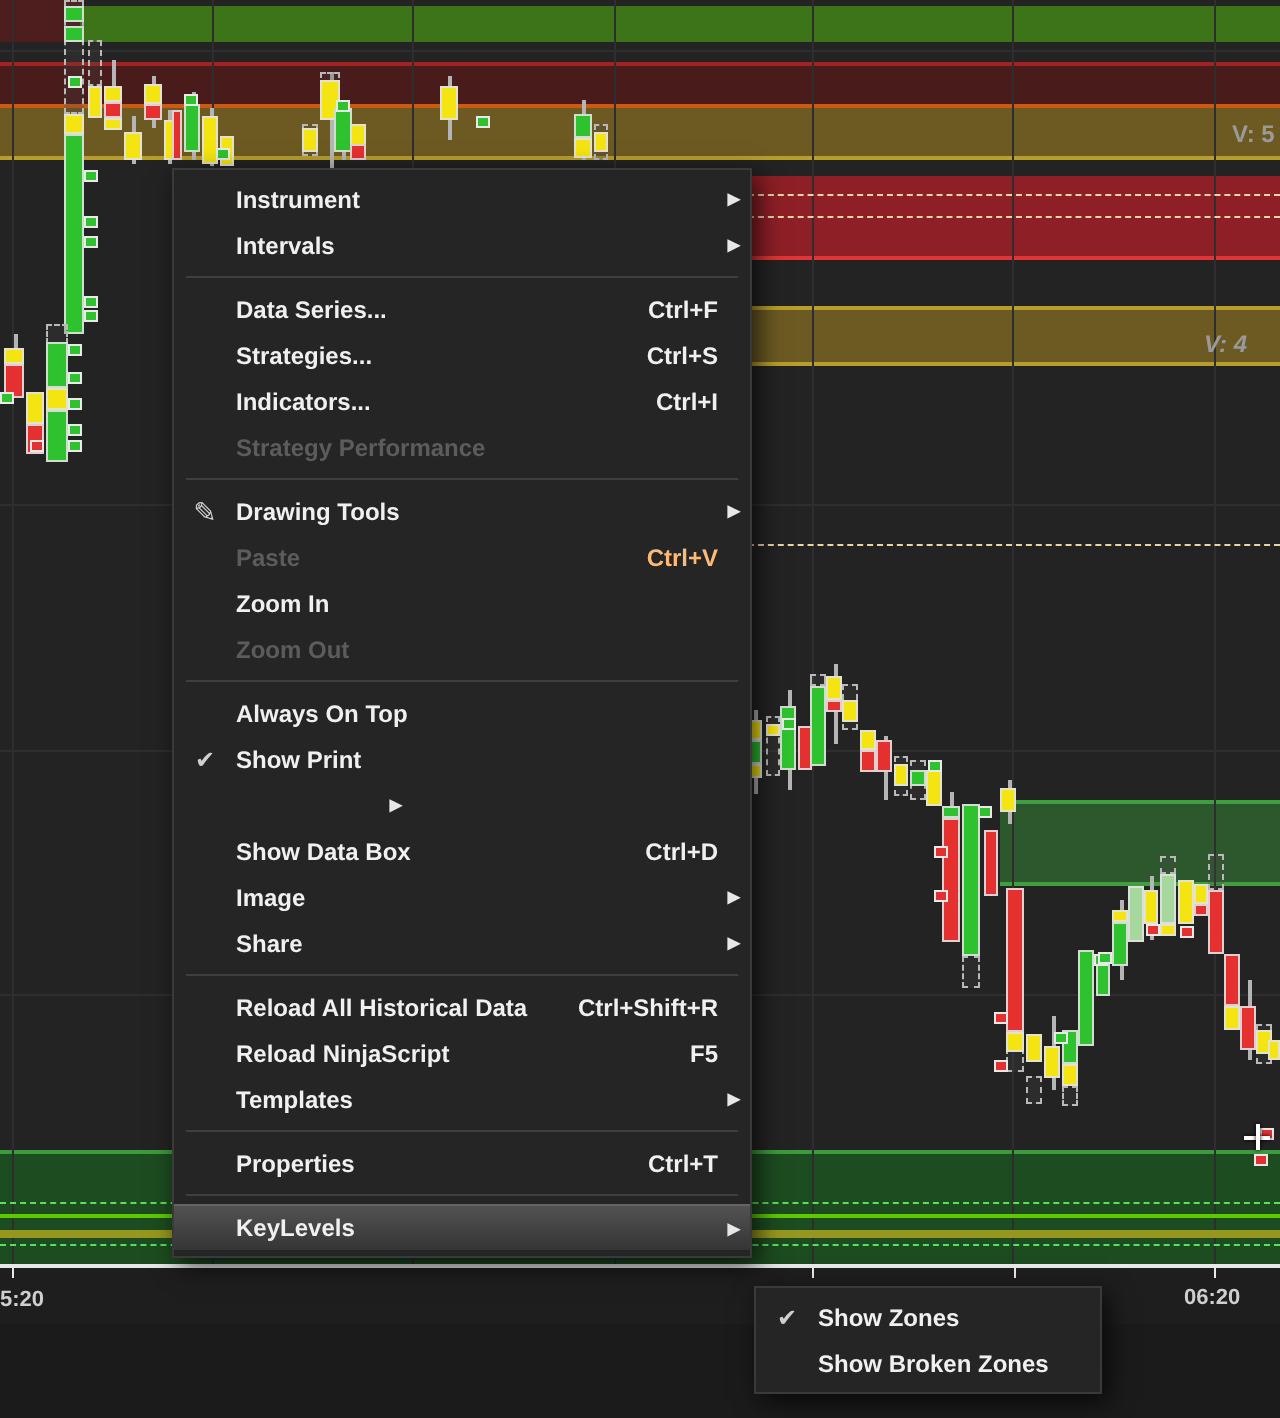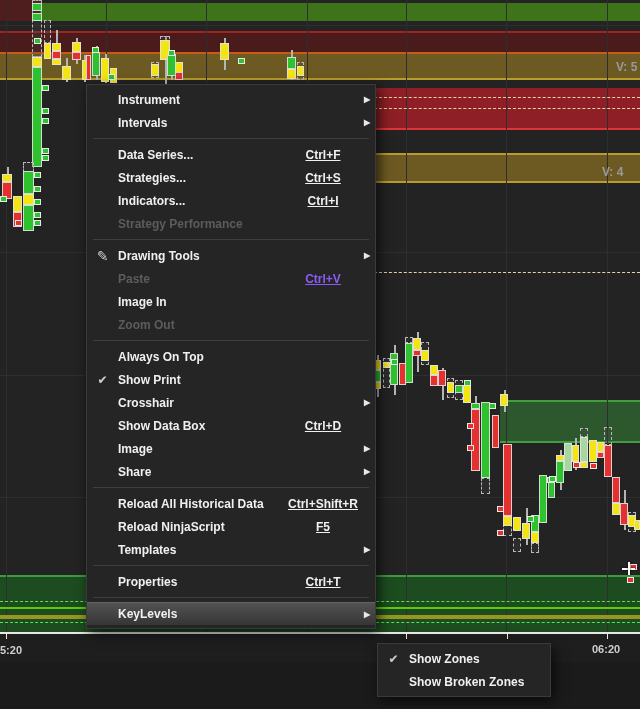--- a/index.html
+++ b/index.html
@@ -6,24 +6,24 @@
   .stage{position:relative;width:640px;height:709px;background:#232323;overflow:hidden;
          font-family:"Liberation Sans",sans-serif;}
   .abs{position:absolute;}
   
   .menu{position:absolute;background:#252526;border:1px solid #3a3a3a;
         box-shadow:3px 4px 12px rgba(0,0,0,.7);z-index:50;}
   .mrow{display:flex;align-items:center;height:23px;color:#f0f0f0;
         font-size:12px;font-weight:700;cursor:default;white-space:nowrap;}
   .mrow .ic{width:31px;text-align:center;flex:0 0 31px;color:#d0d0d0;font-weight:400;}
   .mrow .lb{flex:1 1 auto;}
-  .mrow .sc{flex:0 0 auto;text-align:center;width:72px;text-decoration:underline;}
+  .mrow .sc{flex:0 0 auto;text-align:right;width:72px;}
   .mrow .ar{flex:0 0 16px;text-align:center;font-size:8px;color:#e8e8e8;}
   .mrow.disabled{color:#5c5c5c;}
-  .mrow.disabled .sc{color:#8b5cf6;margin-left:24px;}
+  .mrow.disabled .sc{color:#fdba74;margin-left:24px;}
   .mrow.hl{background:linear-gradient(#525252,#353535);border-top:1px solid #646464;
            height:22px;}
   .msep{border-top:1px solid #3f3f3f;margin:4px 6px;}
   .gridv{position:absolute;top:0;width:1px;background:#2e2e2e;}
   .gridh{position:absolute;left:0;height:1px;background:#2e2e2e;}
   .lab{position:absolute;color:#cfcfcf;font-size:11px;font-weight:700;}
   .vlab{position:absolute;color:#9a9a9a;font-size:12px;font-weight:700;}
   .seg{position:absolute;border:1px solid rgba(225,225,225,.9);box-sizing:border-box;}
   .wick{position:absolute;width:2px;background:#b5b5b5;}
   .dbox{position:absolute;border:1px dashed #b9b9b9;box-sizing:border-box;
@@ -206,21 +206,21 @@
       <div class="mk" style="left: 497px; top: 506px; background: rgb(229, 48, 48);"></div>
       <div class="mk" style="left: 497px; top: 530px; background: rgb(229, 48, 48);"></div>
       <div class="mk" style="left: 527px; top: 516px; background: rgb(46, 194, 46);"></div>
       <div class="mk" style="left: 547px; top: 477px; background: rgb(46, 194, 46);"></div>
       <div class="mk" style="left: 549px; top: 476px; background: rgb(46, 194, 46);"></div>
       <div class="mk" style="left: 573px; top: 462px; background: rgb(229, 48, 48);"></div>
       <div class="mk" style="left: 590px; top: 463px; background: rgb(229, 48, 48);"></div>
       <div class="mk" style="left: 630px; top: 564px; background: rgb(229, 48, 48);"></div>
       <div class="mk" style="left: 627px; top: 577px; background: rgb(229, 48, 48);"></div>
       <div class="vlab" style="left: 616px; top: 60px;">V: 5</div>
-      <div class="vlab" style="left: 602px; top: 165px;">V: 4</div>
+      <div class="vlab" style="left: 602px; top: 165px; font-style: italic;">V: 4</div>
       <div class="abs" style="left: 6px; top: 634px; width: 1px; height: 5px; background: rgb(232, 232, 232);"></div>
       <div class="abs" style="left: 406px; top: 634px; width: 1px; height: 5px; background: rgb(232, 232, 232);"></div>
       <div class="abs" style="left: 507px; top: 634px; width: 1px; height: 5px; background: rgb(232, 232, 232);"></div>
       <div class="abs" style="left: 607px; top: 634px; width: 1px; height: 5px; background: rgb(232, 232, 232);"></div>
       <div class="lab" style="left: 0px; top: 644px;">5:20</div>
       <div class="lab" style="left: 592px; top: 643px;">06:20</div>
       <div class="cur" style="left: 622px; top: 568px; width: 13px; height: 2px;"></div>
       <div class="cur" style="left: 628px; top: 562px; width: 2px; height: 13px;"></div>
     </div>
   <div id="menu" class="menu" style="left: 86px; top: 84px; width: 288px; padding: 3px 0px;">
@@ -269,21 +269,21 @@
         <span class="ar">▶</span>
       </div>
       <div class="mrow disabled">
         <span class="ic"></span>
         <span class="lb">Paste</span>
         <span class="sc">Ctrl+V</span>
         <span class="ar"></span>
       </div>
       <div class="mrow">
         <span class="ic"></span>
-        <span class="lb">Image In</span>
+        <span class="lb">Zoom In</span>
         <span class="sc"></span>
         <span class="ar"></span>
       </div>
       <div class="mrow disabled">
         <span class="ic"></span>
         <span class="lb">Zoom Out</span>
         <span class="sc"></span>
         <span class="ar"></span>
       </div>
       <div class="msep"></div>
@@ -294,21 +294,20 @@
         <span class="ar"></span>
       </div>
       <div class="mrow">
         <span class="ic">✔</span>
         <span class="lb">Show Print</span>
         <span class="sc"></span>
         <span class="ar"></span>
       </div>
       <div class="mrow">
         <span class="ic"></span>
-        <span class="lb">Crosshair</span>
         <span class="sc"></span>
         <span class="ar">▶</span>
       </div>
       <div class="mrow">
         <span class="ic"></span>
         <span class="lb">Show Data Box</span>
         <span class="sc">Ctrl+D</span>
         <span class="ar"></span>
       </div>
       <div class="mrow">

